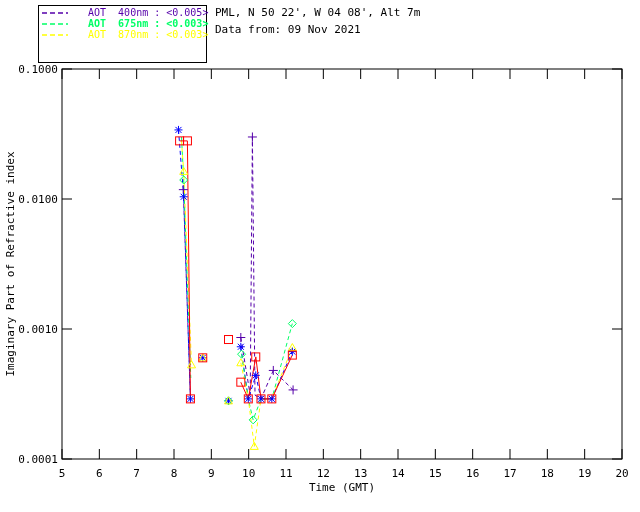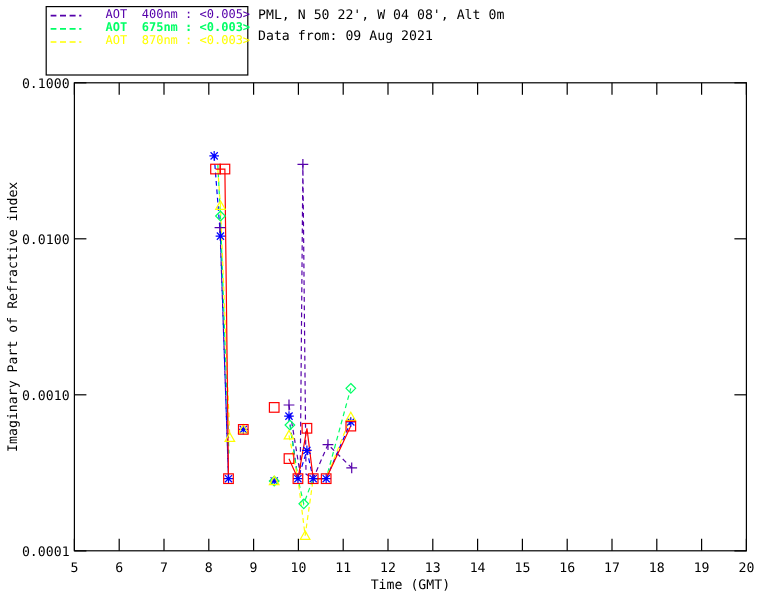--- a/index.html
+++ b/index.html
@@ -33,22 +33,22 @@
         <span class="legend-text" style="color: rgb(0, 255, 102); font-weight: bold;">AOT  675nm : &lt;0.003&gt;</span>
       </div>
       <div class="legend-row">
         <svg width="26" height="6" class="legend-swatch">
           <line x1="0" y1="3" x2="26" y2="3" stroke="#ffff00" stroke-width="1.4" stroke-dasharray="5,3"></line>
         </svg>
         <span class="legend-text" style="color: rgb(255, 255, 0);">AOT  870nm : &lt;0.003&gt;</span>
       </div>
     </div>
   <div id="hdr">
-    <div class="hdr-line">PML, N 50 22', W 04 08', Alt 0m</div>
-    <div class="hdr-line">Data from: 09 Aug 2021</div>
+    <div class="hdr-line">PML, N 50 22', W 04 08', Alt 7m</div>
+    <div class="hdr-line">Data from: 09 Nov 2021</div>
   </div>
   <svg id="plot-svg" width="640" height="512">
       <rect x="62" y="69" width="560" height="390" fill="none" stroke="#000" stroke-width="1"></rect>
       <line x1="62" y1="459" x2="62" y2="449" stroke="#000"></line>
       <line x1="62" y1="69" x2="62" y2="79" stroke="#000"></line>
       <text font-family="&quot;DejaVu Sans Mono&quot;, monospace" font-size="11" fill="#000" x="62" y="477" text-anchor="middle">5</text>
       <line x1="99.33333333333334" y1="459" x2="99.33333333333334" y2="449" stroke="#000"></line>
       <line x1="99.33333333333334" y1="69" x2="99.33333333333334" y2="79" stroke="#000"></line>
       <text font-family="&quot;DejaVu Sans Mono&quot;, monospace" font-size="11" fill="#000" x="99.33333333333334" y="477" text-anchor="middle">6</text>
       <line x1="136.66666666666669" y1="459" x2="136.66666666666669" y2="449" stroke="#000"></line>

